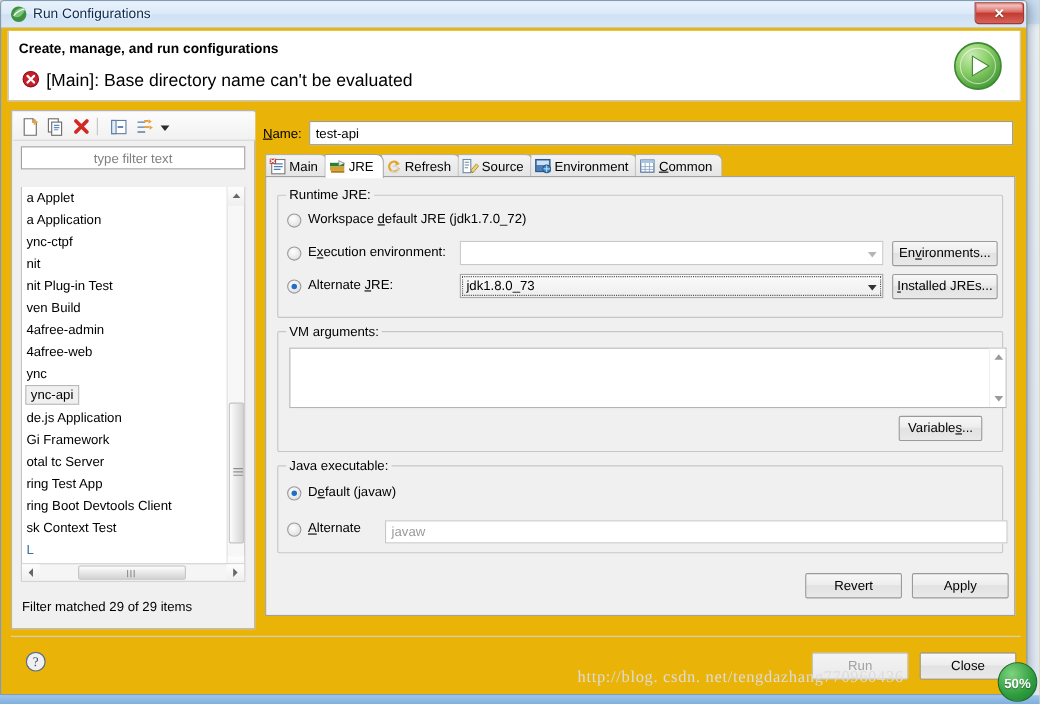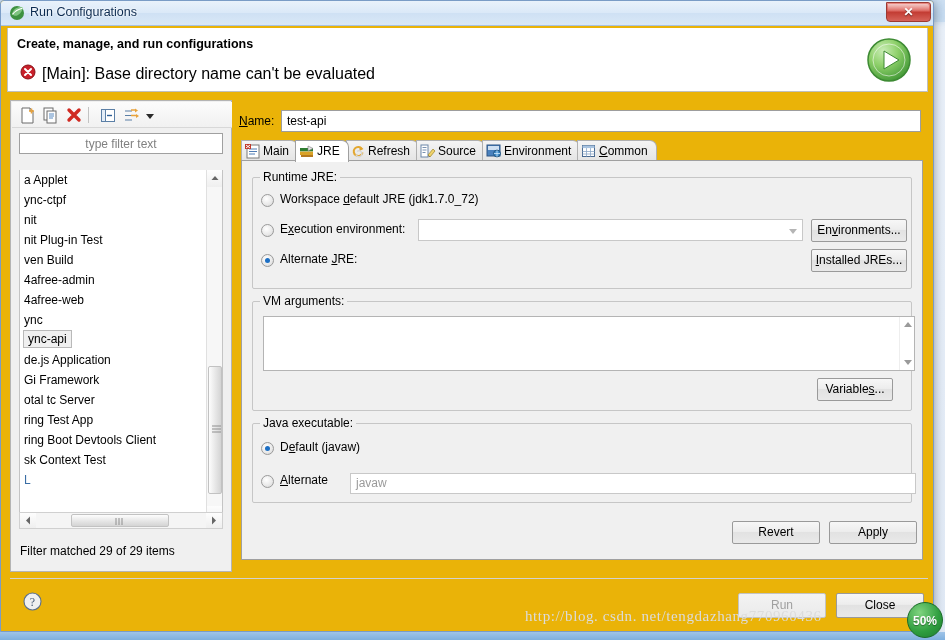--- a/index.html
+++ b/index.html
@@ -396,20 +396,23 @@
         </svg>
       </div>
     </div>
 
     <input id="filter-input" value="" placeholder="type filter text" style="">
 
     <div id="tree-area">
       <div id="tree-items">
           <div style="height: 20px;">
             <span class="tree-item" style="display: block;">a Applet</span>
+          </div>
+          <div style="height: 20px;">
+            <span class="tree-item" style="display: block;">a Application</span>
           </div>
           <div style="height: 20px;">
             <span class="tree-item" style="display: block;">ync-ctpf</span>
           </div>
           <div style="height: 20px;">
             <span class="tree-item" style="display: block;">nit</span>
           </div>
           <div style="height: 20px;">
             <span class="tree-item" style="display: block;">nit Plug-in Test</span>
           </div>
@@ -543,20 +546,25 @@
         <div class="radio" style="left:8px;top:46px;"></div>
         <span class="rlabel" style="left:27px;top:44px;">E<u>x</u>ecution environment:</span>
         <div class="combo disabled" style="left:165px;top:41px;width:385px;">
           <span class="ctext"></span>
           <span class="carrow"></span>
         </div>
         <div class="btn" style="left:558px;top:41px;width:96px;">En<u>v</u>ironments...</div>
 
         <div class="radio on" style="left:8px;top:76px;"></div>
         <span class="rlabel" style="left:27px;top:74px;">Alternate <u>J</u>RE:</span>
+        <div class="combo" style="left:165px;top:71px;width:385px;">
+          <span class="focusring"></span>
+          <span class="ctext">jdk1.8.0_73</span>
+          <span class="carrow"></span>
+        </div>
         <div class="btn" style="left:558px;top:71px;width:96px;"><u>I</u>nstalled JREs...</div>
       </div>
 
       <div class="group" style="left:10px;top:140px;width:660px;height:110px;">
         <span class="group-title">VM arguments:</span>
 
         <div id="vm-textarea">
           <div id="vm-vscroll">
             <span class="tiny-arrow-up"></span>
             <span class="tiny-arrow-dn"></span>

